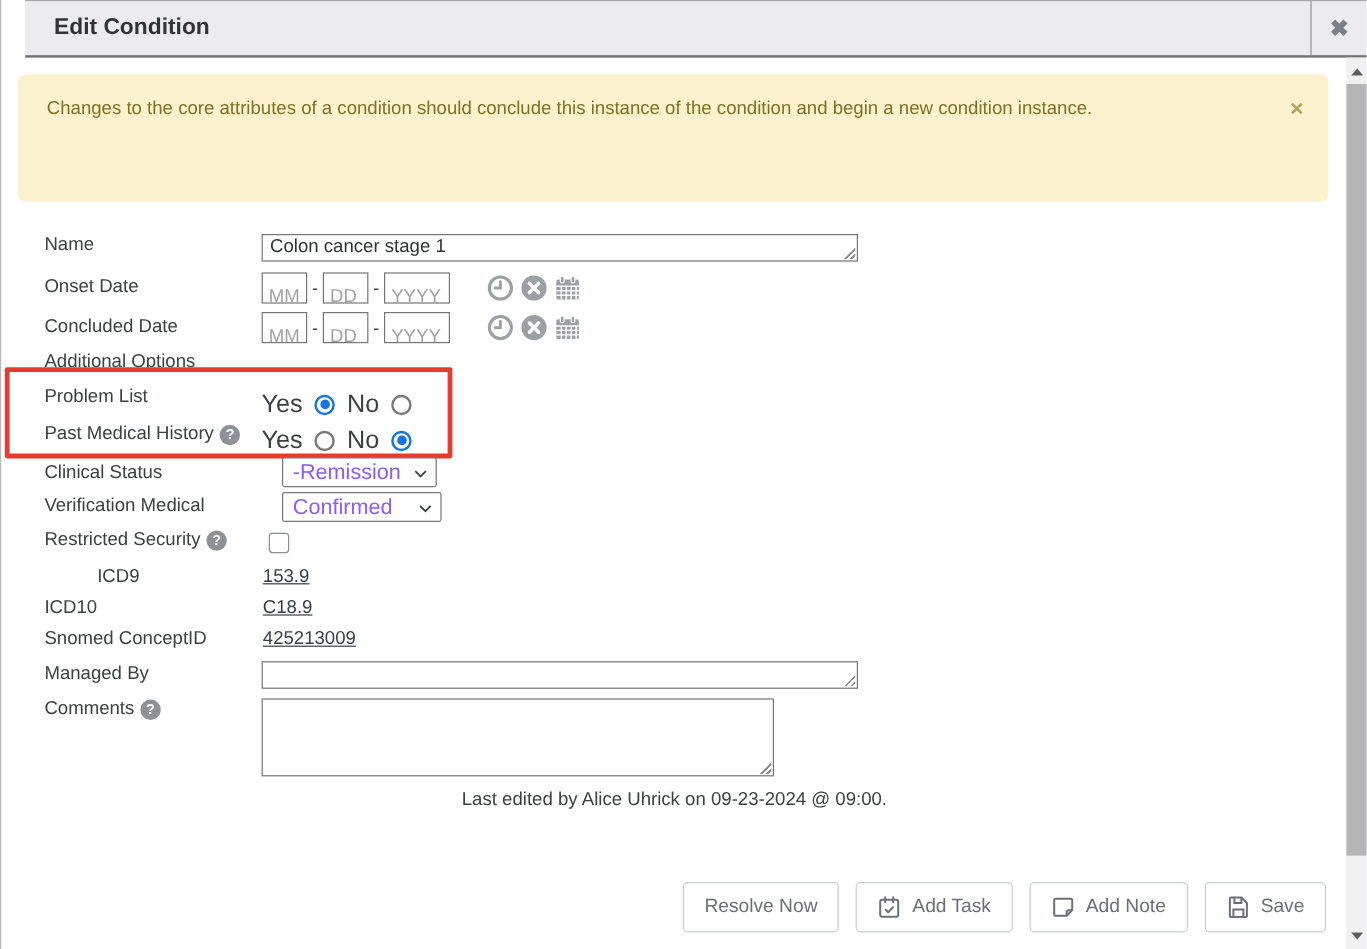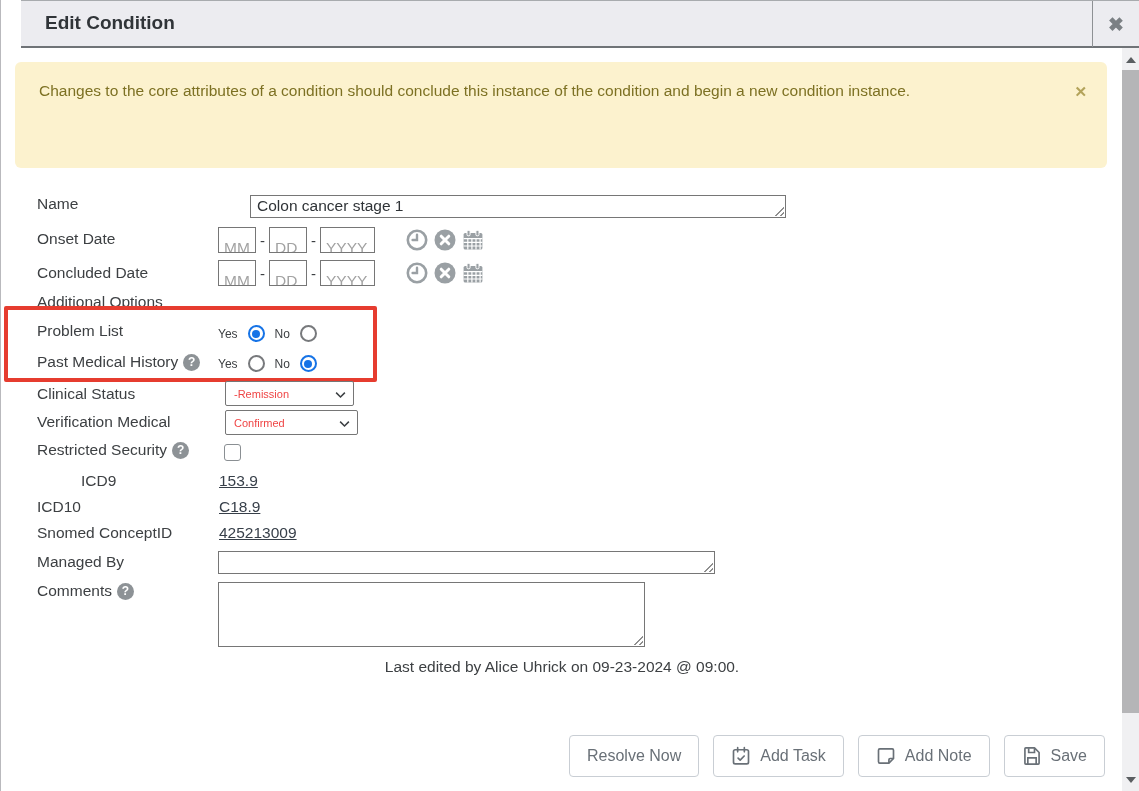--- a/index.html
+++ b/index.html
@@ -38,28 +38,28 @@
   .daterow { position:absolute; left:217px; display:flex; align-items:center; gap:4px; }
   .daterow input { height:26px; border:1px solid #767676; border-radius:0; font-size:15.5px; color:#2f3337;
                    padding:15px 0 0 5px; outline:none; }
   .daterow input::placeholder { color:#a2a2a2; }
   .d-mm, .d-dd { width:38px; } .d-yyyy { width:55px; }
   .dash { color:#3d4043; font-size:15px; }
   .dicons { display:flex; align-items:center; gap:4px; margin-left:26px; }
   .dicons svg { display:block; cursor:pointer; }
 
   .radiorow { position:absolute; left:217px; display:flex; align-items:center; gap:10px;
-              font-size:12px; color:#3d4043; }
+              font-size:21px; color:#3d4043; }
   .radio { width:17px; height:17px; border-radius:50%; border:2px solid #77797c; background:#fff;
            display:inline-flex; align-items:center; justify-content:center; cursor:pointer; }
   .radio.checked { border-color:#1673e6; }
   .radio.checked::after { content:""; width:8px; height:8px; border-radius:50%; background:#1673e6; }
 
-  .sel { position:absolute; left:224px; height:25px; border:1px solid #767676; border-radius:2px; background:#fff;
-         font-size:11px; color:#ef4444; display:flex; align-items:center; padding:0 26px 0 8px; cursor:pointer; }
+  .sel { position:absolute; left:234px; height:25px; border:1px solid #767676; border-radius:2px; background:#fff;
+         font-size:18px; color:#8b5cf6; display:flex; align-items:center; padding:0 26px 0 8px; cursor:pointer; }
   .sel svg { position:absolute; right:5px; top:5px; }
 
   .cb { position:absolute; left:223px; width:17px; height:17px; border:1.5px solid #8a8f93; border-radius:3px;
         background:#fff; cursor:pointer; }
 
   .codelink { position:absolute; left:218px; font-size:15.5px; color:#373f49; text-decoration:underline; cursor:pointer; }
 
   .centerline { position:absolute; left:0; width:1122px; text-align:center; font-size:15.5px; color:#3d4043; }
   .centerline a { color:#373f49; text-decoration:underline; cursor:pointer; }
 
@@ -93,21 +93,21 @@
       <span>✖</span>
     </div>
   </div>
 
   <div class="note">
     <div>Changes to the core attributes of a condition should conclude this instance of the condition and begin a new condition instance.</div>
     <span class="note-x">✕</span>
   </div>
 
   <div class="lbl" style="top:195px;">Name</div>
-  <div class="ta-wrap" style="left:217px; top:195px; width:536px; height:23px;margin-left:32px;">
+  <div class="ta-wrap" style="left:217px; top:195px; width:497px; height:23px;">
     <textarea style="">Colon cancer stage 1</textarea>
     <span class="grip"></span>
   </div>
 
   <div class="lbl" style="top:230px;">Onset Date</div>
   <div class="daterow" style="top:227px;">
     <input class="d-mm" placeholder="MM" style="">
     <span class="dash">-</span>
     <input class="d-dd" placeholder="DD" style="">
     <span class="dash">-</span>

